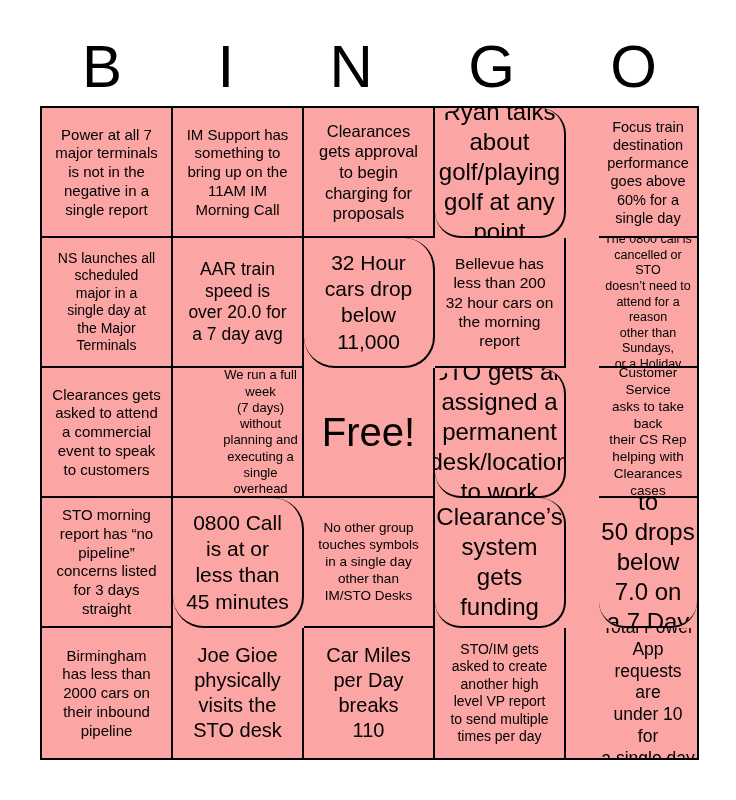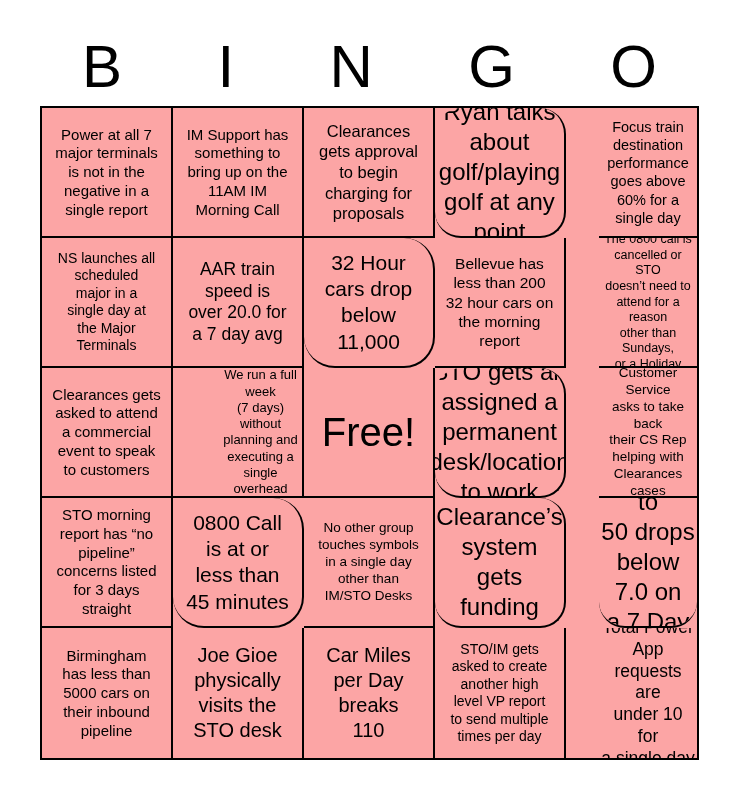--- a/index.html
+++ b/index.html
@@ -174,21 +174,21 @@
 system gets
 funding
 approved</div>
   <div class="cell fs18">IM hours to
 50 drops
 below 7.0 on
 a 7 Day Avg</div>
 
   <div class="cell fs15">Birmingham
 has less than
-5000 cars on
+2000 cars on
 their inbound
 pipeline</div>
   <div class="cell fs20">Joe Gioe
 physically
 visits the
 STO desk</div>
   <div class="cell fs20">Car Miles
 per Day
 breaks
 110</div>

